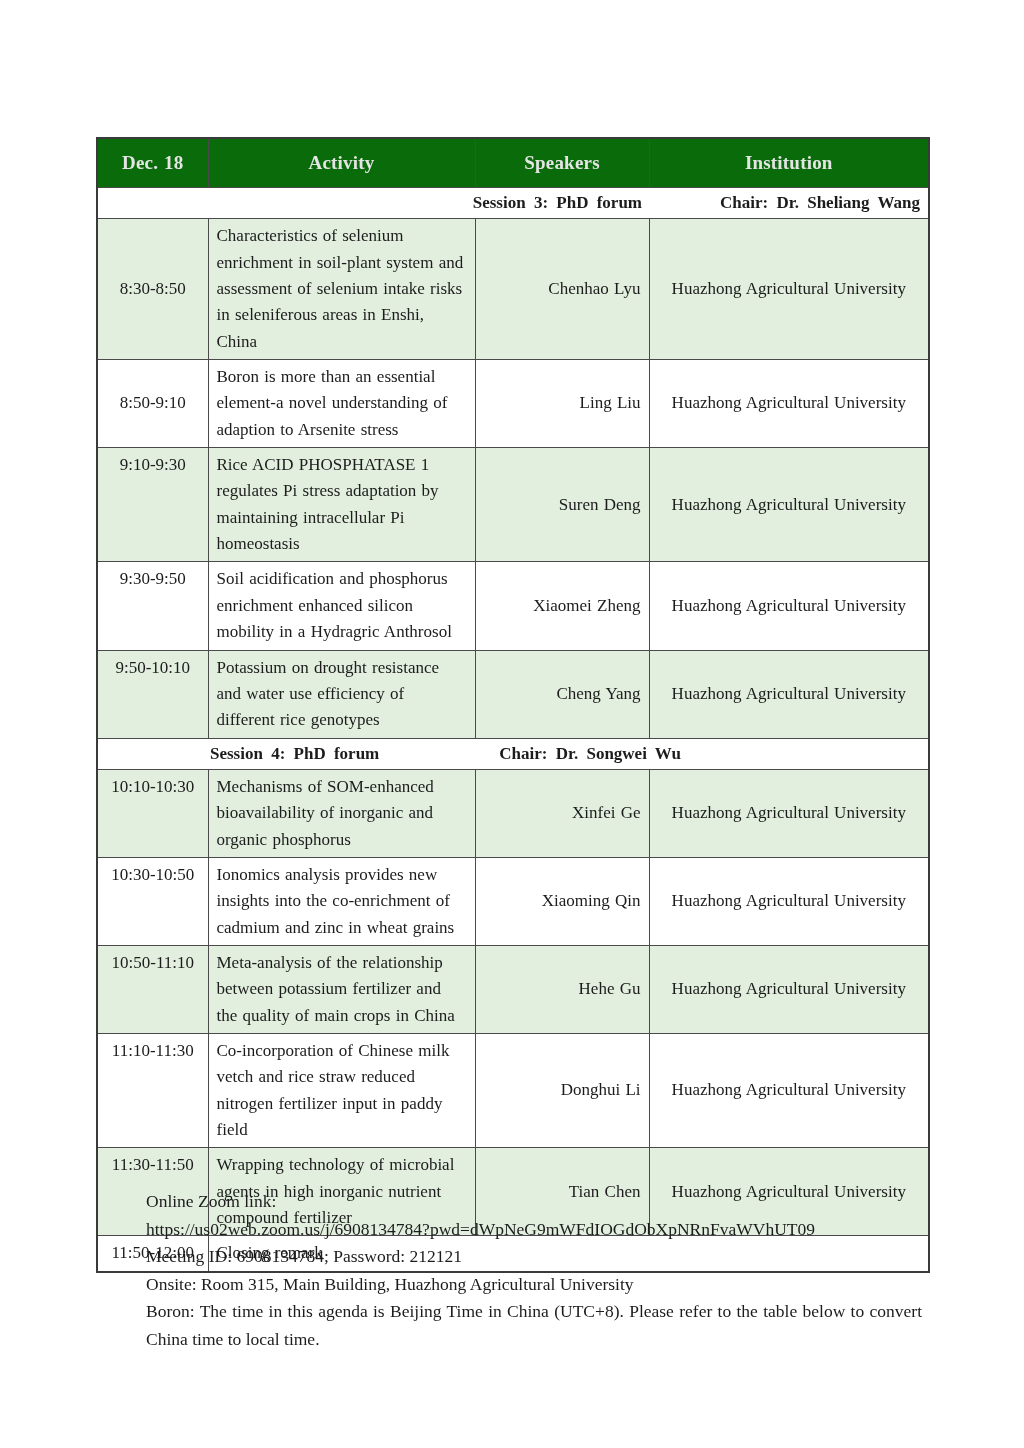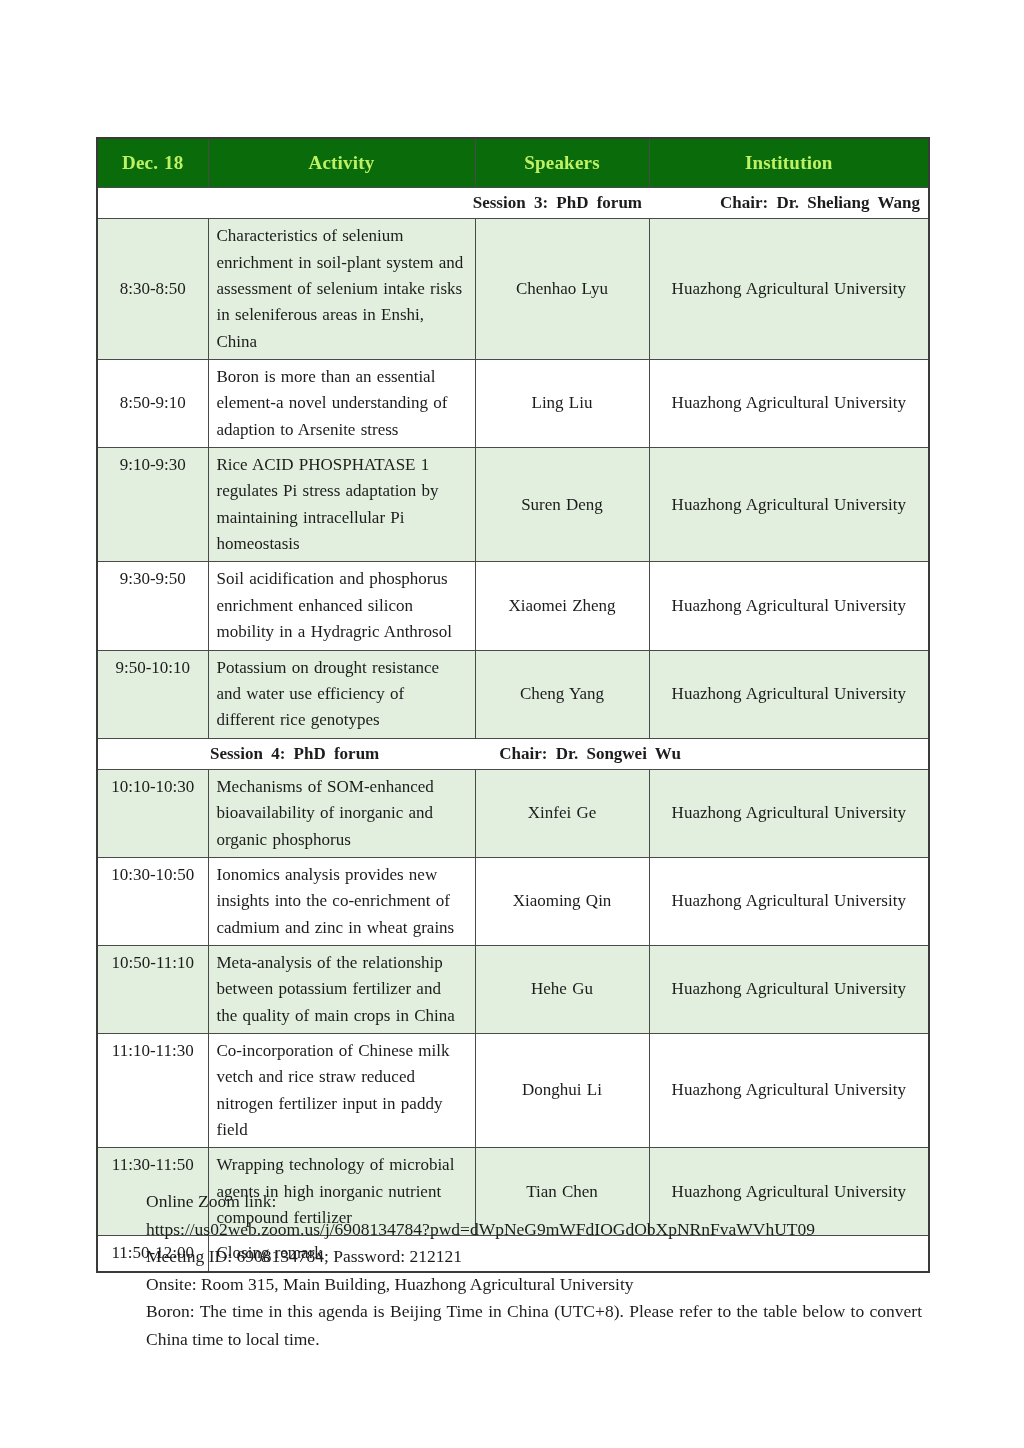--- a/index.html
+++ b/index.html
@@ -16,34 +16,34 @@
   }
   table.agenda td,table.agenda th{
     border:1px solid #4a4a4a;
     font-size:17px;line-height:1.55;
     padding:4px 8px;
     vertical-align:middle;
     word-spacing:1px;
   }
   tr.head th{
     background:var(--header-green,#0a6b0a);
-    color:#bef264;font-weight:bold;font-size:19px;
+    color:#e5e5e5;font-weight:bold;font-size:19px;
     height:40px;text-align:center;letter-spacing:.2px;
   }
   tr.session td{
     background:#ffffff;font-weight:bold;height:18px;padding:2px 8px;
   }
   .session-flex{display:flex;align-items:center;word-spacing:4px;font-size:17px;}
   .session-flex.right{justify-content:flex-end;gap:78px;}
   .session-flex.left{justify-content:flex-start;padding-left:104px;gap:120px;}
 
   td.time{ text-align:center;padding:5px 2px; }
   td.time.vtop{ vertical-align:top;margin-left:48px; }
   td.activity{ text-align:left;vertical-align:top;padding:5px 8px; }
-  td.speaker{ text-align:center; }
+  td.speaker{ text-align:right; }
   td.institution{ text-align:center; }
 
   tr.shaded td{ background:var(--row-green,#e2efde); }
   tr.plain td{ background:#ffffff; }
 
   tr.h5 td{height:124px;}
   tr.h4 td{height:97px;}
   tr.h3 td{height:70px;}
   tr.closing td{height:19px;background:#ffffff;}
   td.closing-label{text-align:left;padding-left:10px;}

